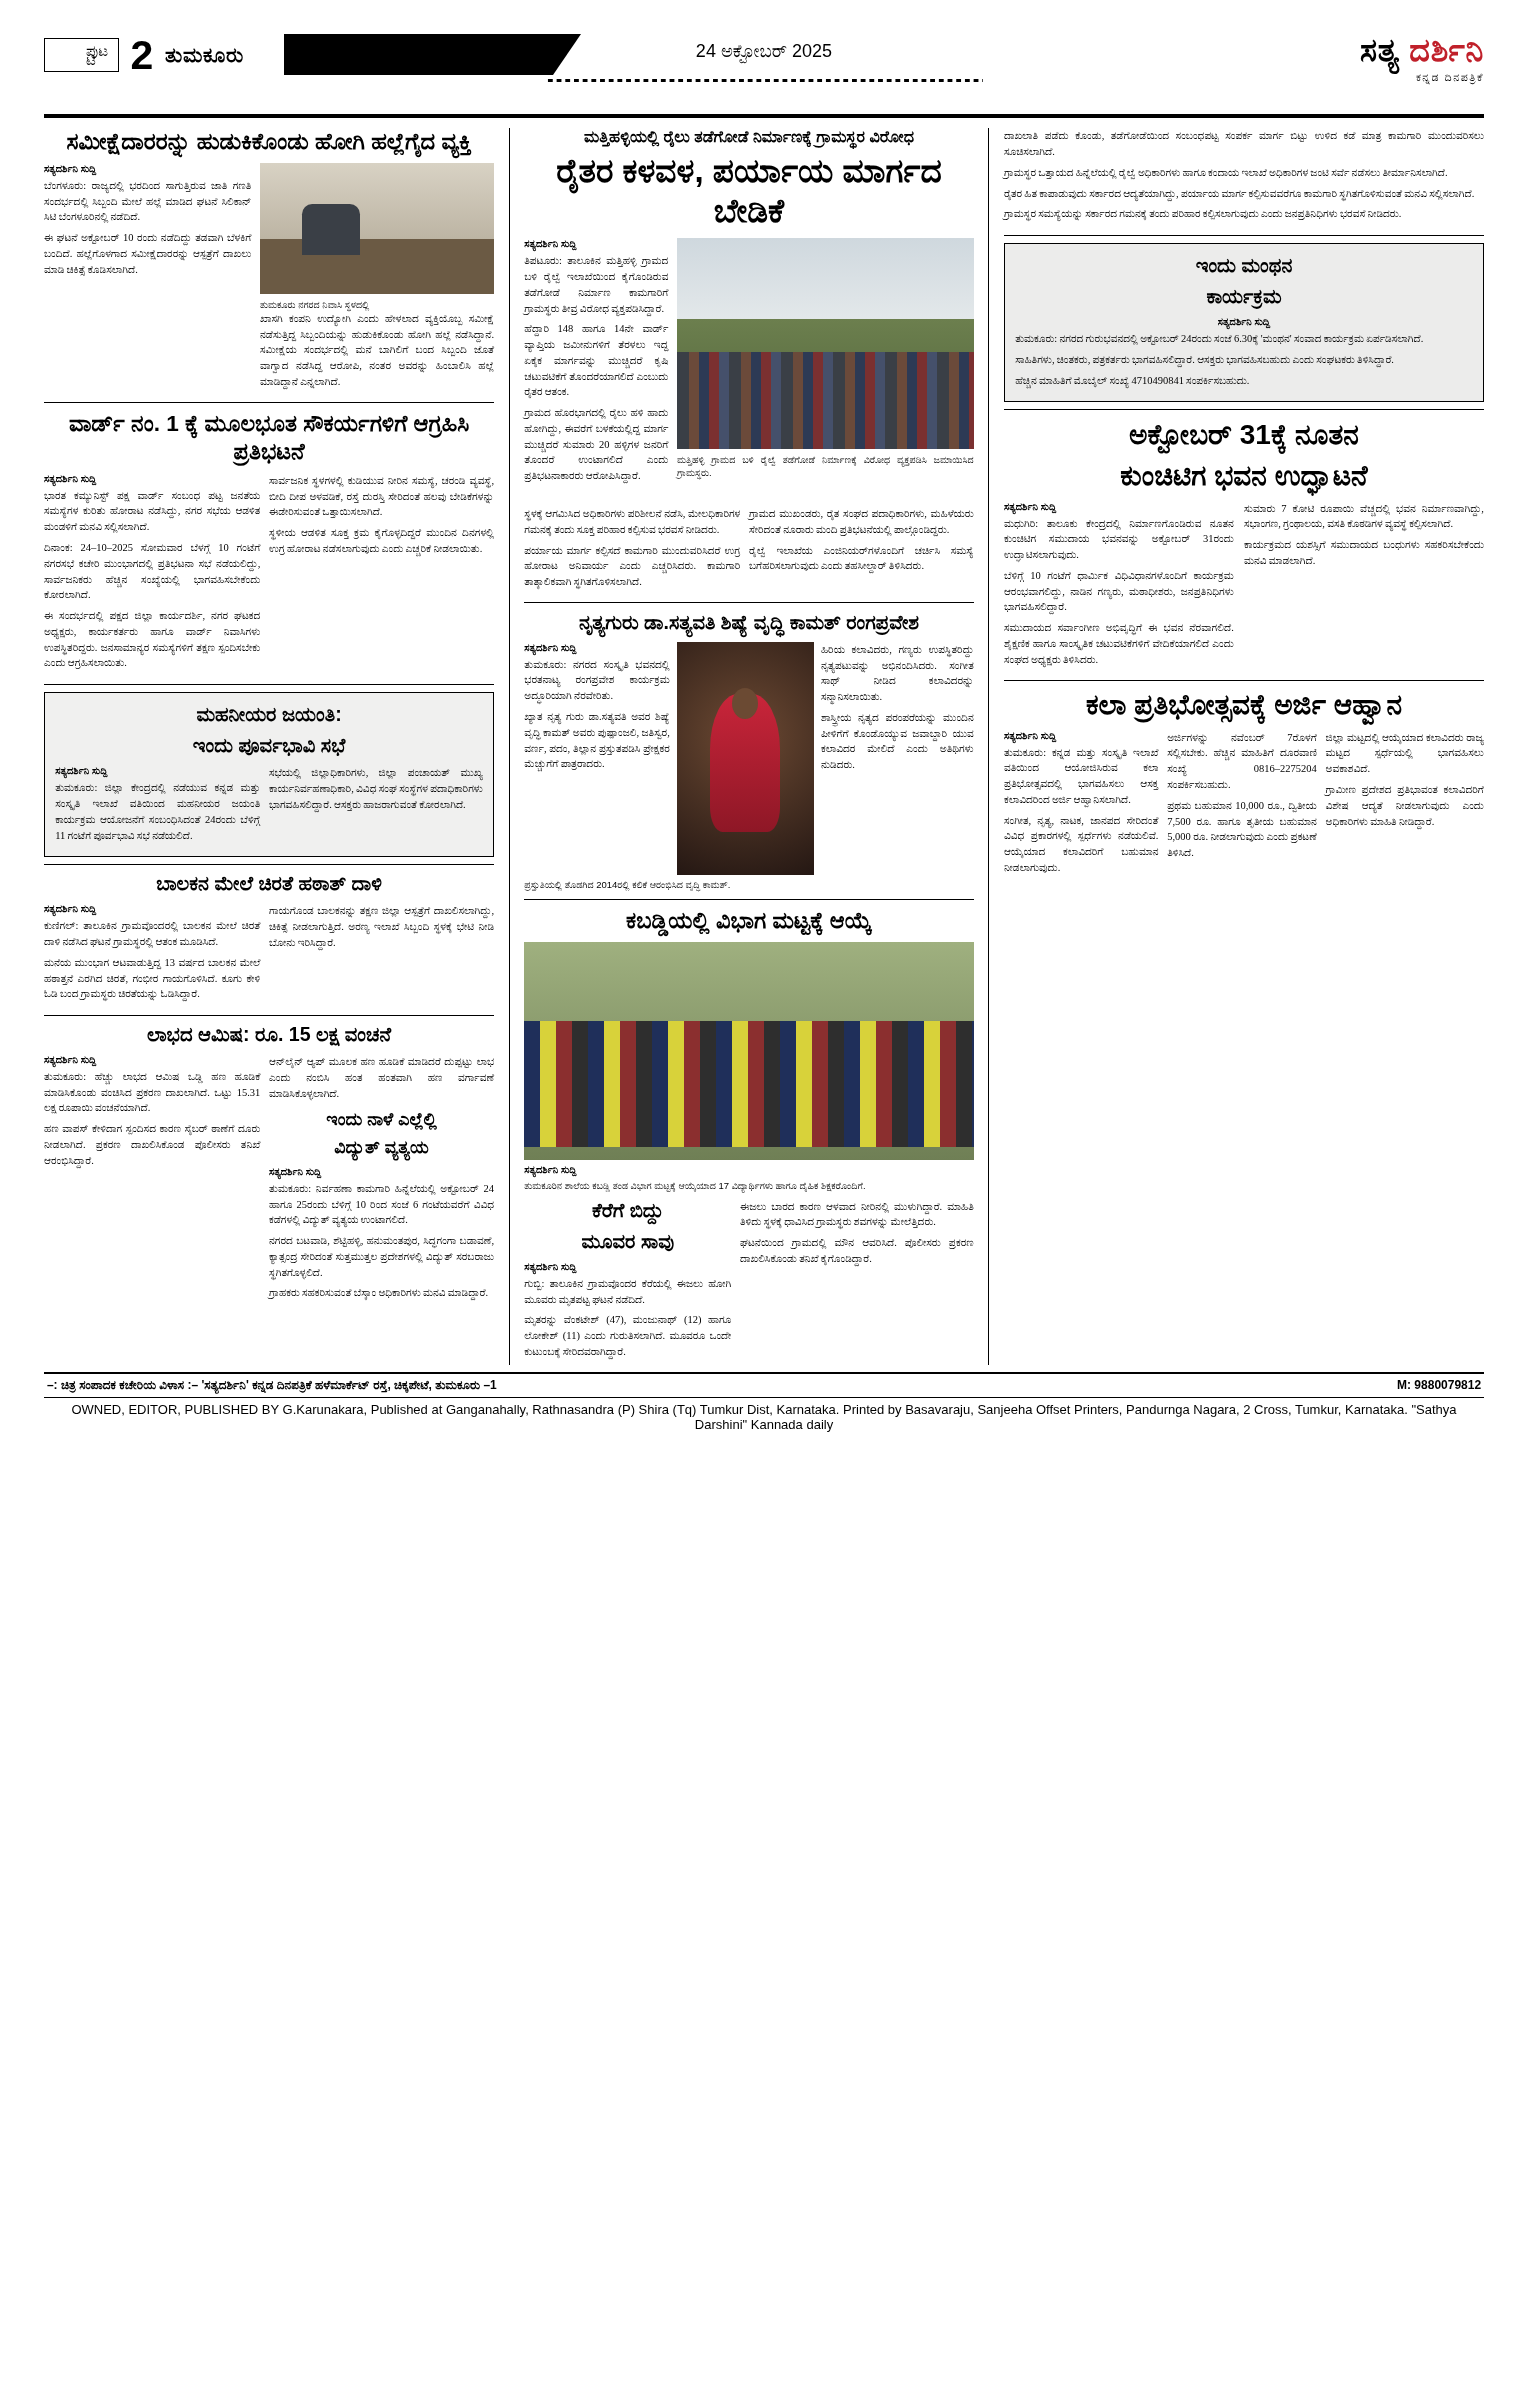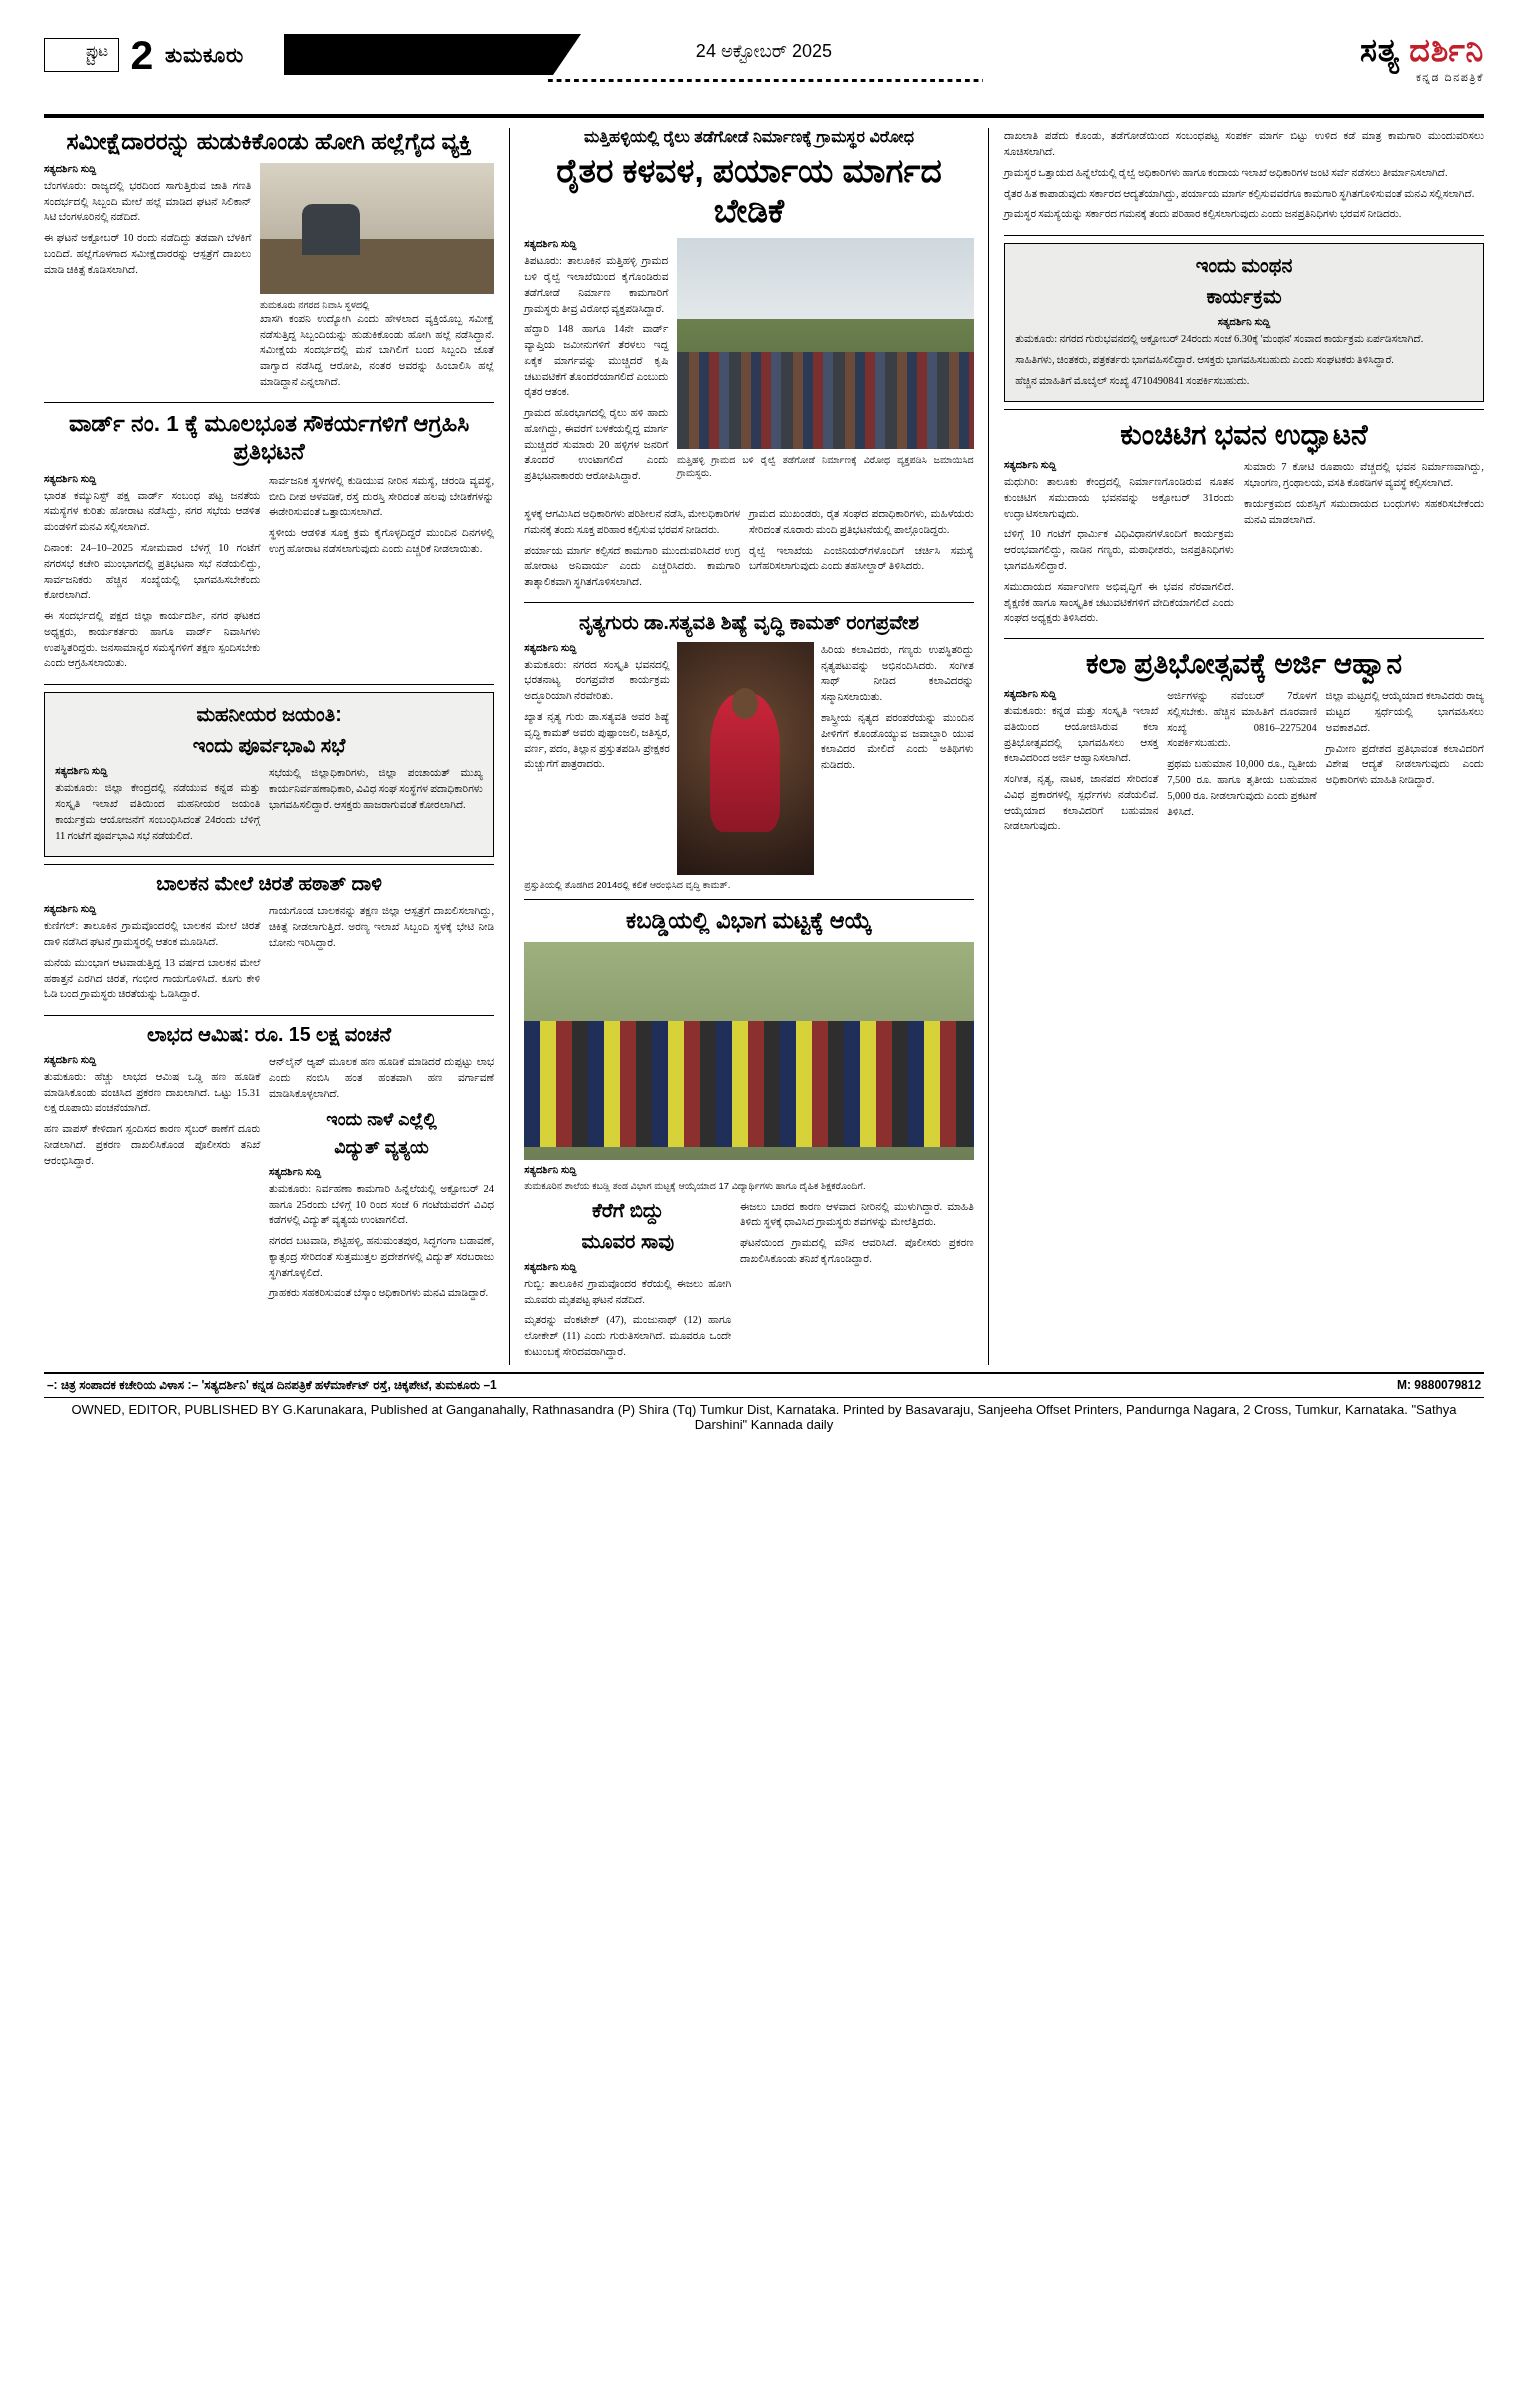--- a/index.html
+++ b/index.html
@@ -282,20 +282,21 @@
           <h1 class="head h-sm">ಇಂದು ಮಂಥನ</h1>
           <h1 class="head h-sm">ಕಾರ್ಯಕ್ರಮ</h1>
           <div class="byline center">ಸತ್ಯದರ್ಶಿನಿ ಸುದ್ದಿ</div>
           <p class="body">ತುಮಕೂರು: ನಗರದ ಗುರುಭವನದಲ್ಲಿ ಅಕ್ಟೋಬರ್ 24ರಂದು ಸಂಜೆ 6.30ಕ್ಕೆ 'ಮಂಥನ' ಸಂವಾದ ಕಾರ್ಯಕ್ರಮ ಏರ್ಪಡಿಸಲಾಗಿದೆ.</p>
           <p class="body">ಸಾಹಿತಿಗಳು, ಚಿಂತಕರು, ಪತ್ರಕರ್ತರು ಭಾಗವಹಿಸಲಿದ್ದಾರೆ. ಆಸಕ್ತರು ಭಾಗವಹಿಸಬಹುದು ಎಂದು ಸಂಘಟಕರು ತಿಳಿಸಿದ್ದಾರೆ.</p>
           <p class="body">ಹೆಚ್ಚಿನ ಮಾಹಿತಿಗೆ ಮೊಬೈಲ್ ಸಂಖ್ಯೆ 4710490841 ಸಂಪರ್ಕಿಸಬಹುದು.</p>
         </div>
 
         <hr class="rule">
 
+        <h1 class="head h-lg">ಅಕ್ಟೋಬರ್ 31ಕ್ಕೆ ನೂತನ</h1>
         <h1 class="head h-lg">ಕುಂಚಿಟಿಗ ಭವನ ಉದ್ಘಾಟನೆ</h1>
         <div class="subcols">
           <div class="subcol" style="width:50%;padding-right:10.2px;box-sizing:border-box;">
             <div class="byline">ಸತ್ಯದರ್ಶಿನಿ ಸುದ್ದಿ</div>
             <p class="body">ಮಧುಗಿರಿ: ತಾಲೂಕು ಕೇಂದ್ರದಲ್ಲಿ ನಿರ್ಮಾಣಗೊಂಡಿರುವ ನೂತನ ಕುಂಚಿಟಿಗ ಸಮುದಾಯ ಭವನವನ್ನು ಅಕ್ಟೋಬರ್ 31ರಂದು ಉದ್ಘಾಟಿಸಲಾಗುವುದು.</p>
             <p class="body">ಬೆಳಿಗ್ಗೆ 10 ಗಂಟೆಗೆ ಧಾರ್ಮಿಕ ವಿಧಿವಿಧಾನಗಳೊಂದಿಗೆ ಕಾರ್ಯಕ್ರಮ ಆರಂಭವಾಗಲಿದ್ದು, ನಾಡಿನ ಗಣ್ಯರು, ಮಠಾಧೀಶರು, ಜನಪ್ರತಿನಿಧಿಗಳು ಭಾಗವಹಿಸಲಿದ್ದಾರೆ.</p>
             <p class="body">ಸಮುದಾಯದ ಸರ್ವಾಂಗೀಣ ಅಭಿವೃದ್ಧಿಗೆ ಈ ಭವನ ನೆರವಾಗಲಿದೆ. ಶೈಕ್ಷಣಿಕ ಹಾಗೂ ಸಾಂಸ್ಕೃತಿಕ ಚಟುವಟಿಕೆಗಳಿಗೆ ವೇದಿಕೆಯಾಗಲಿದೆ ಎಂದು ಸಂಘದ ಅಧ್ಯಕ್ಷರು ತಿಳಿಸಿದರು.</p>
           </div>
           <div class="subcol" style="width:50%;">
             <p class="body">ಸುಮಾರು 7 ಕೋಟಿ ರೂಪಾಯಿ ವೆಚ್ಚದಲ್ಲಿ ಭವನ ನಿರ್ಮಾಣವಾಗಿದ್ದು, ಸಭಾಂಗಣ, ಗ್ರಂಥಾಲಯ, ವಸತಿ ಕೊಠಡಿಗಳ ವ್ಯವಸ್ಥೆ ಕಲ್ಪಿಸಲಾಗಿದೆ.</p>

